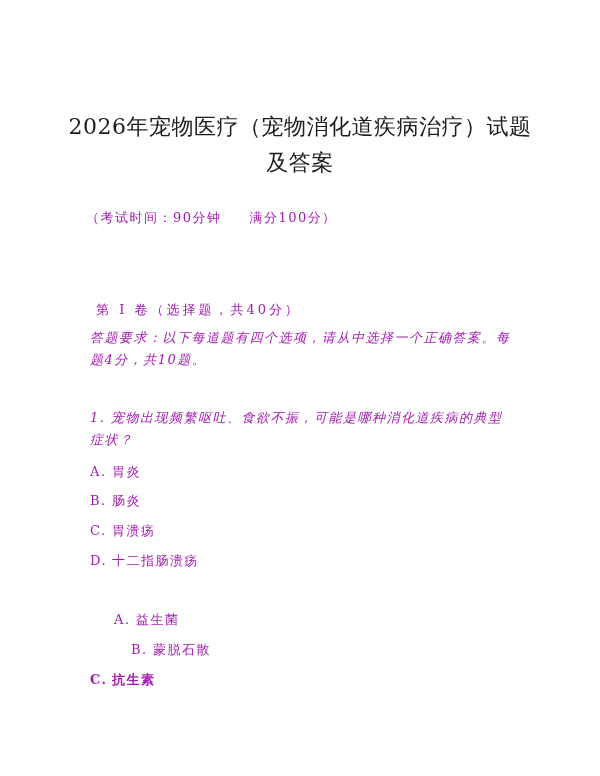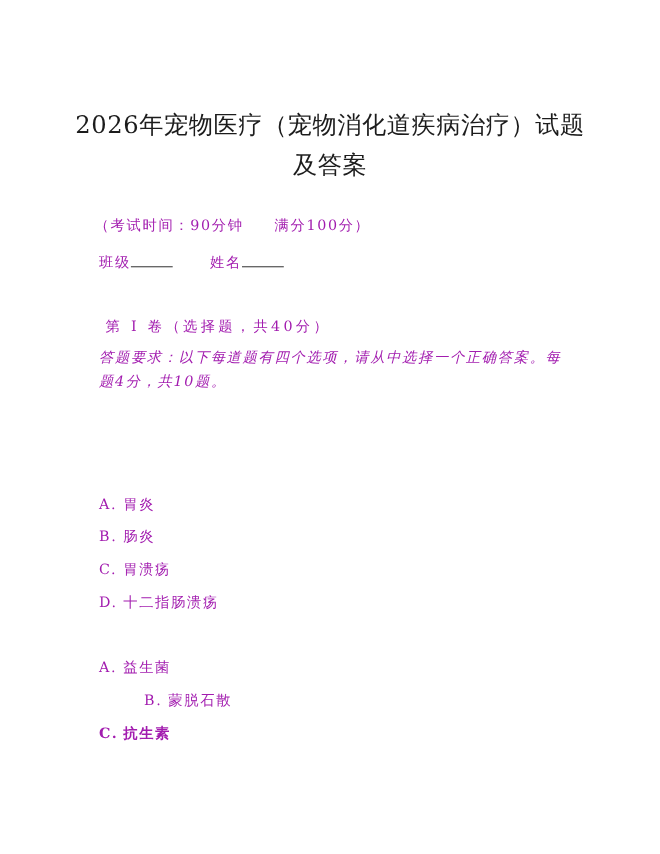--- a/index.html
+++ b/index.html
@@ -10,21 +10,21 @@
     body {
       width: 600px;
       height: 776px;
       position: relative;
       overflow: hidden;
       font-family: "DejaVu Serif", "Liberation Serif", serif;
       color: #222222;
     }
     .page {
       position: absolute;
-      left: 0; top: 0;
+      left: 0; top: 12px;
       width: 600px; height: 572px;
       background: #ffffff;
     }
     .title {
       position: absolute;
       left: 60px;
       width: 480px;
       top: 97px;
       text-align: center;
       font-size: 22px;
@@ -63,42 +63,43 @@
 <body>
 
 <div class="page">
 
   <div class="title">2026年宠物医疗（宠物消化道疾病治疗）试题及答案</div>
 
   <div class="line" style="top:198px; left:86px;">
     <span>（考试时间：90分钟</span><span class="gap"></span><span>满分100分）</span>
   </div>
 
-  <div class="line" style="top:230px;">
-    <span>班级</span><span class="blank"></span><span>姓名</span><span class="blank" style="margin-right:0"></span>
-  </div>
 
   <div class="line sec" style="top:290px; left:96px;">第 I 卷（选择题，共40分）</div>
 
   <div class="line wrap" style="top:315px;">答题要求：以下每道题有四个选项，请从中选择一个正确答案。每题4分，共10题。</div>
 
+  <div class="line wrap" style="top:395px;">
+    <span>1.</span>
+    <span>宠物出现频繁呕吐、食欲不振，可能是哪种消化道疾病的典型症状？</span>
+  </div>
   <div class="line" style="top:452px;">
     <span class="opt-label">A.</span><span>胃炎</span>
   </div>
   <div class="line" style="top:481px;">
     <span class="opt-label">B.</span><span>肠炎</span>
   </div>
   <div class="line" style="top:511px;">
     <span class="opt-label">C.</span><span>胃溃疡</span>
   </div>
   <div class="line" style="top:541px;">
     <span class="opt-label">D.</span><span>十二指肠溃疡</span>
   </div>
 
-  <div class="line" style="top:600px;">
+  <div class="line" style="top:600px;margin-left:24px;">
     <span class="opt-label">A.</span><span>益生菌</span>
   </div>
   <div class="line" style="top:630px;margin-left:41px;">
     <span class="opt-label">B.</span><span>蒙脱石散</span>
   </div>
   <div class="line" style="top:660px;font-weight:bold;">
     <span class="opt-label">C.</span><span>抗生素</span>
   </div>
 
 </div>

